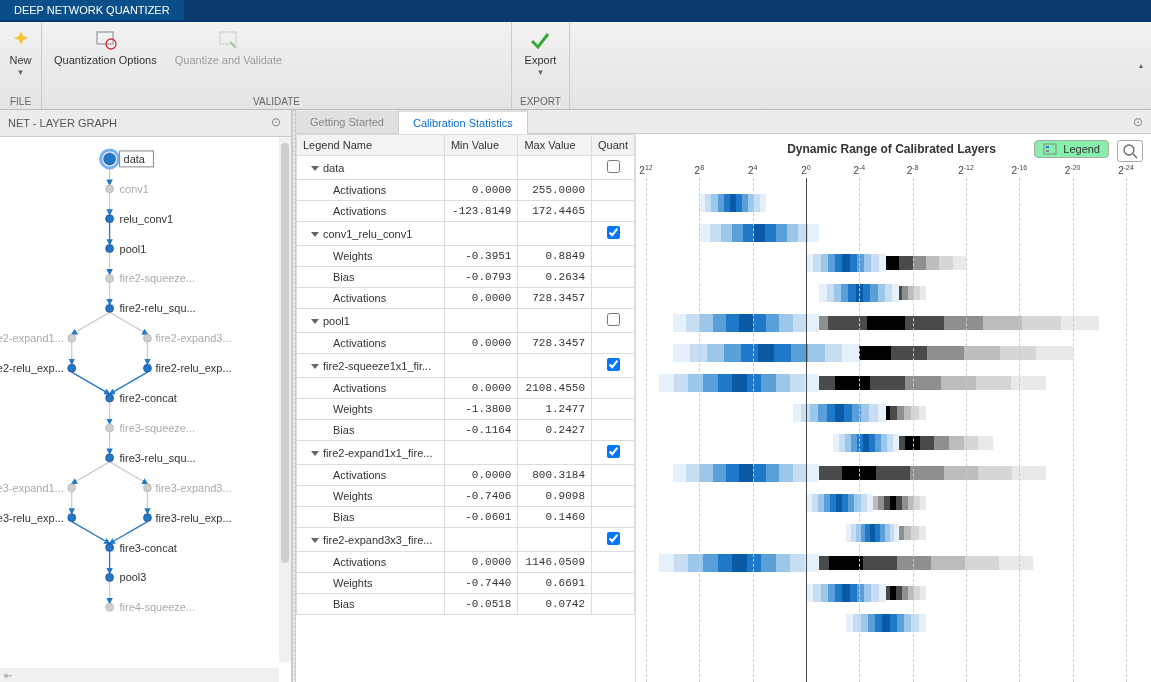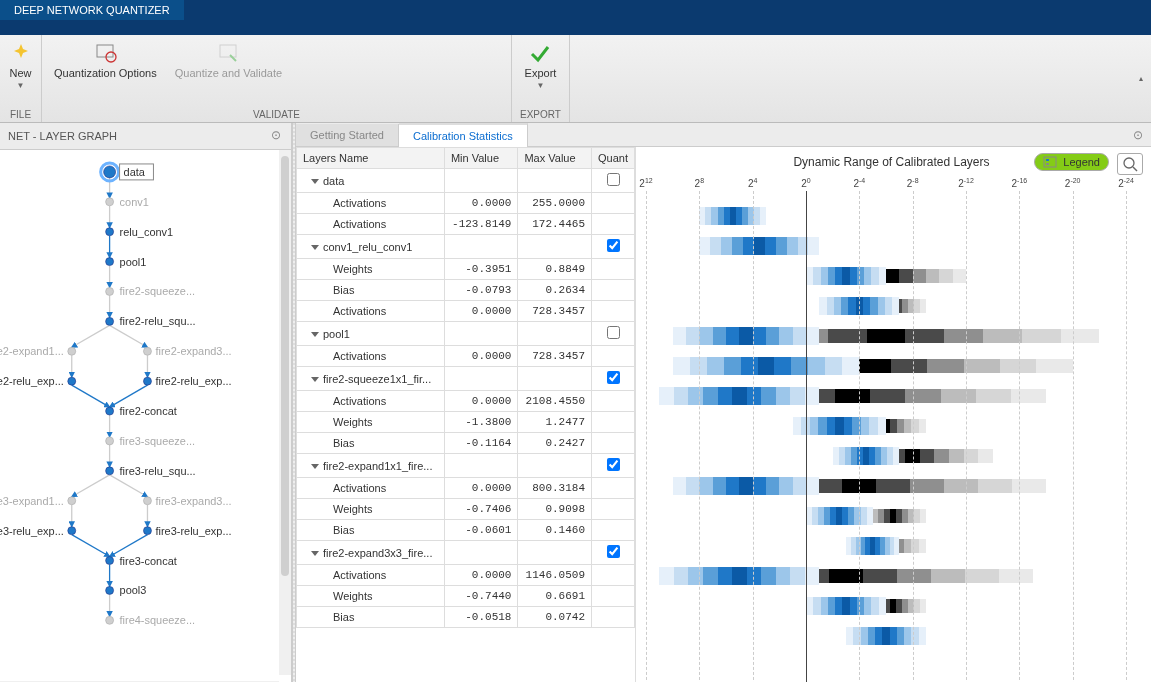--- a/index.html
+++ b/index.html
@@ -1,19 +1,19 @@
 <!DOCTYPE html>
 <html><head>
 <meta charset="utf-8">
 <style>
 * { margin: 0; padding: 0; box-sizing: border-box; font-family: Arial, Helvetica, sans-serif; }
 body { width: 1151px; height: 682px; background: #e8e8e8; overflow: hidden; font-size: 12px; color: #333; }
 
 
-.title-tab-bar { background: #0b3a6f; height: 35px; }
+.title-tab-bar { background: #0b3a6f; height: 22px; }
 .title-tab { display: inline-block; background: #0b4f8a; color: #fff; padding: 4px 14px; font-size: 11px; }
 
 
 .ribbon { display: flex; background: linear-gradient(#f2f2f2, #e4e4e4); border-bottom: 1px solid #bbb; height: 88px; }
 .ribbon-group { display: flex; flex-direction: column; border-right: 1px solid #ccc; padding: 4px 8px 2px 8px; align-items: center; justify-content: space-between; }
 .ribbon-group-title { font-size: 10px; color: #666; text-align: center; padding-top: 2px; }
 .ribbon-buttons { display: flex; gap: 10px; align-items: flex-start; height: 68px; }
 .ribbon-btn { display: flex; flex-direction: column; align-items: center; gap: 2px; cursor: pointer; padding: 2px 4px; }
 .ribbon-btn.disabled { opacity: 0.45; cursor: default; }
 .ribbon-icon { width: 24px; height: 24px; }
@@ -61,22 +61,22 @@
 td.num { text-align:right; font-family: "Courier New", monospace; font-size:11px; }
 td.name-cell { overflow:hidden; text-overflow:ellipsis; max-width:150px; }
 td.group { font-weight:normal; }
 td.indent { padding-left: 36px; }
 .tri { display:inline-block; width:0; height:0; border-left:4px solid transparent; border-right:4px solid transparent; border-top:5px solid #666; margin: 0 4px 0 8px; vertical-align:1px; }
 input[type=checkbox] { width:13px; height:13px; }
 tr:nth-child(even) td { background:#fff; }
 
 
 .chart-pane { flex:1; position:relative; padding: 8px 8px 8px 4px; overflow:hidden; }
-.chart-title { text-align:center; font-size:12px; font-weight:normal; color:#333; margin-bottom:6px; }
-.legend-ctrl { position:absolute; top:6px; right:42px; display:flex; align-items:center; gap:6px; border:1px solid #aaa; border-radius:9px; padding:2px 8px; background:#84cc16; font-size:11px; }
+.chart-title { text-align:center; font-size:12px; font-weight:bold; color:#333; margin-bottom:6px; }
+.legend-ctrl { position:absolute; top:6px; right:42px; display:flex; align-items:center; gap:6px; border:1px solid #aaa; border-radius:4px; padding:2px 8px; background:#86efac; font-size:11px; }
 .zoom-ctrl { position:absolute; top:6px; right:8px; width:26px; height:22px; border:1px solid #aaa; border-radius:3px; background:#fff; display:flex; align-items:center; justify-content:center; }
 .chart-body { position:absolute; top:30px; left:10px; right:12px; bottom:0; }
 .axis-labels { position:absolute; top:0; left:0; right:0; height:16px; }
 .axis-label { position:absolute; top:0; font-size:10px; color:#444; transform:translateX(-50%); }
 .axis-label sup { font-size:7px; }
 .grid-line { position:absolute; top:14px; bottom:0; width:0; border-left:1px dashed #ccc; }
 .grid-line.solid { border-left:1px solid #444; }
 
 
 .bars-area { position:absolute; top:30px; left:0; right:0; bottom:0; }
@@ -300,21 +300,21 @@
       <div class="spacer"></div>
       <div class="tab-close">⊙</div>
     </div>
 
     <div class="content">
 
       <div class="table-pane">
         <table>
           <thead>
             <tr>
-              <th style="width:150px">Layers Name</th>
+              <th style="width:150px">Legend Name</th>
               <th style="width:74px">Min Value</th>
               <th style="width:74px">Max Value</th>
               <th style="width:34px">Quant</th>
             </tr>
           </thead>
           <tbody id="stats-body">
               <tr>
                 <td class="name-cell group"><span class="tri"></span>data</td>
                 <td class="num"></td>
                 <td class="num"></td>

